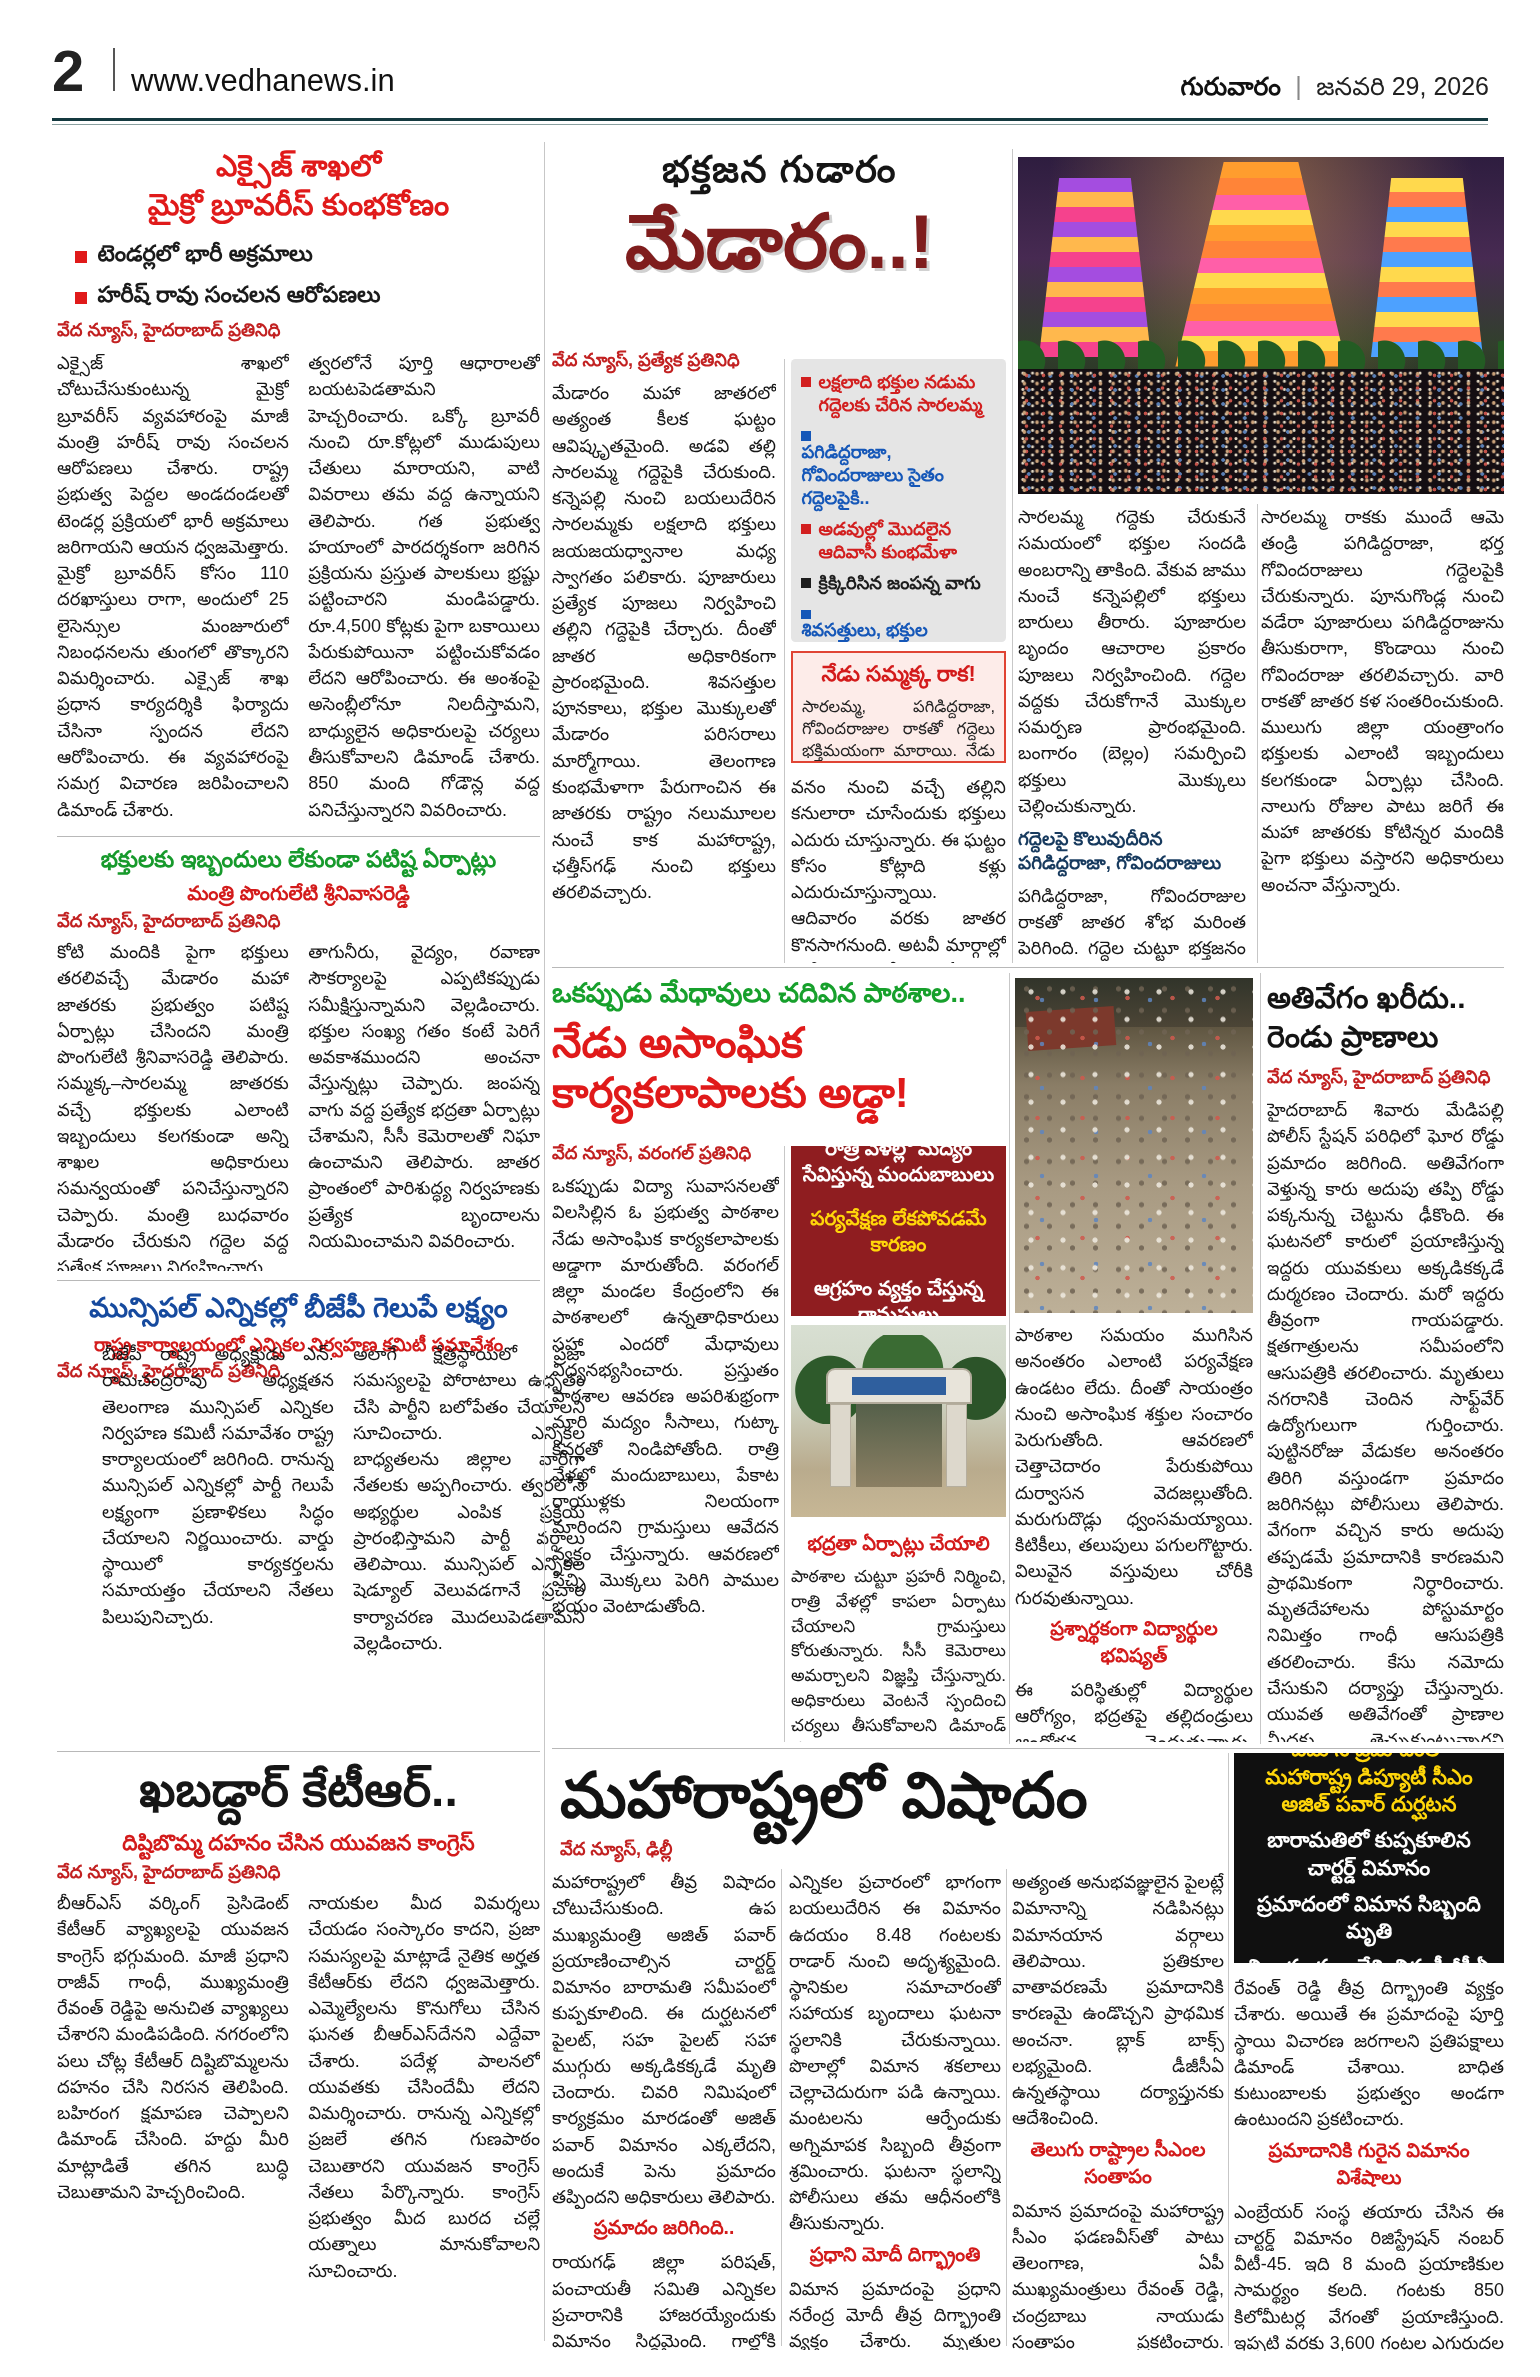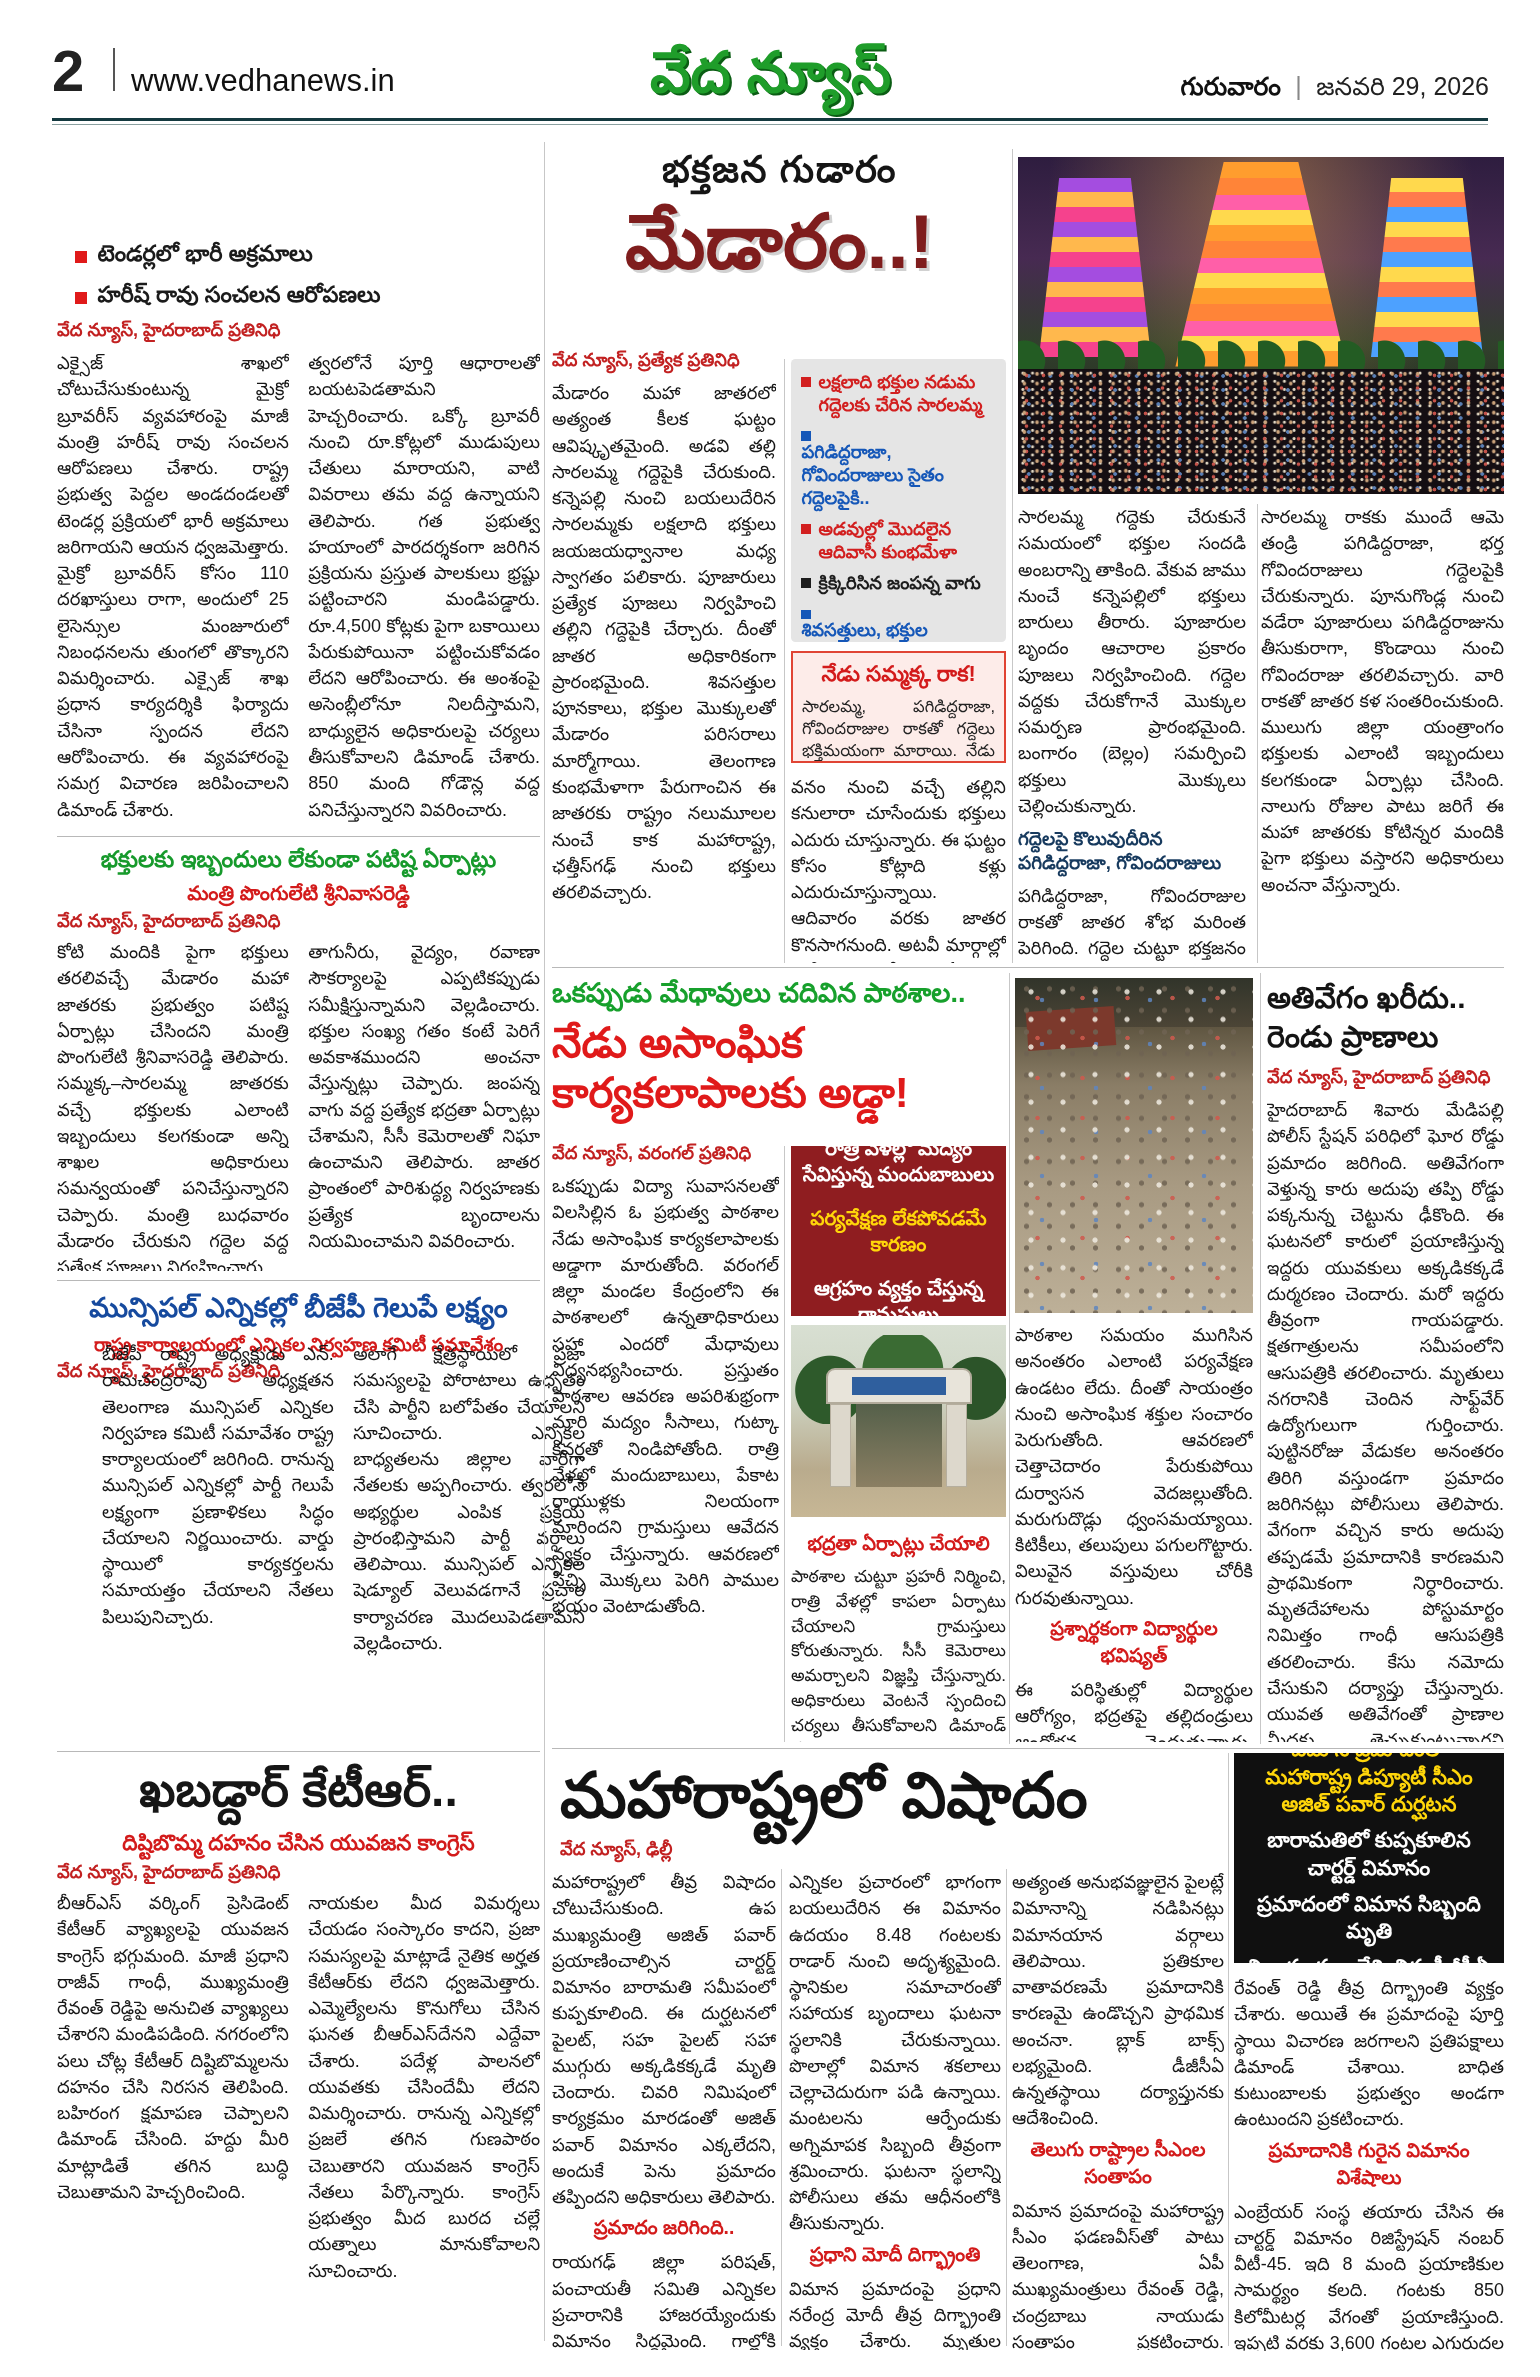--- a/index.html
+++ b/index.html
@@ -99,29 +99,32 @@
   .pg-open{position:absolute;top:36px;left:30px;right:30px;bottom:0;background:linear-gradient(180deg,#55604a,#8b7f63);}
 </style>
 </head>
 <body>
 
 <div class="page">
 
   <div class="abs pagenum" style="left:52px;top:37px;">2</div>
   <div class="abs" style="left:113px;top:48px;width:2.2px;height:43px;background:#555;"></div>
   <div class="abs site" style="left:131px;top:63px;">www.vedhanews.in</div>
-  <div class="abs logo" style="left:50%;top:39px;transform:translateX(-50%);">వేద న్యూస్</div>
   <div class="abs dateline" style="right:52px;top:72px;">
     <b>గురువారం</b>
     <span style="color:#888;margin:0 7.5px;">|</span>
     <span>జనవరి 29, 2026</span>
   </div>
   <div class="headrule" style="left:52px;top:118px;width:1436px;height:3px;"></div>
   <div class="headrule" style="left:52px;top:124px;width:1436px;height:0.7px;background:#8aa0a0;"></div>
 
+  <div class="abs a1-head center" style="left:57px;top:146px;width:483px;">
+    <div>ఎక్సైజ్ శాఖలో</div>
+    <div>మైక్రో బ్రూవరీస్ కుంభకోణం</div>
+  </div>
   <div class="abs" style="left:75px;top:241px;width:447px;">
     <div class="bullet-row">
       <span class="bullet-sq"></span>
       <span class="bullet-txt">టెండర్లలో భారీ అక్రమాలు</span>
     </div>
     <div class="bullet-row">
       <span class="bullet-sq"></span>
       <span class="bullet-txt">హరీష్ రావు సంచలన ఆరోపణలు</span>
     </div>
   </div>

